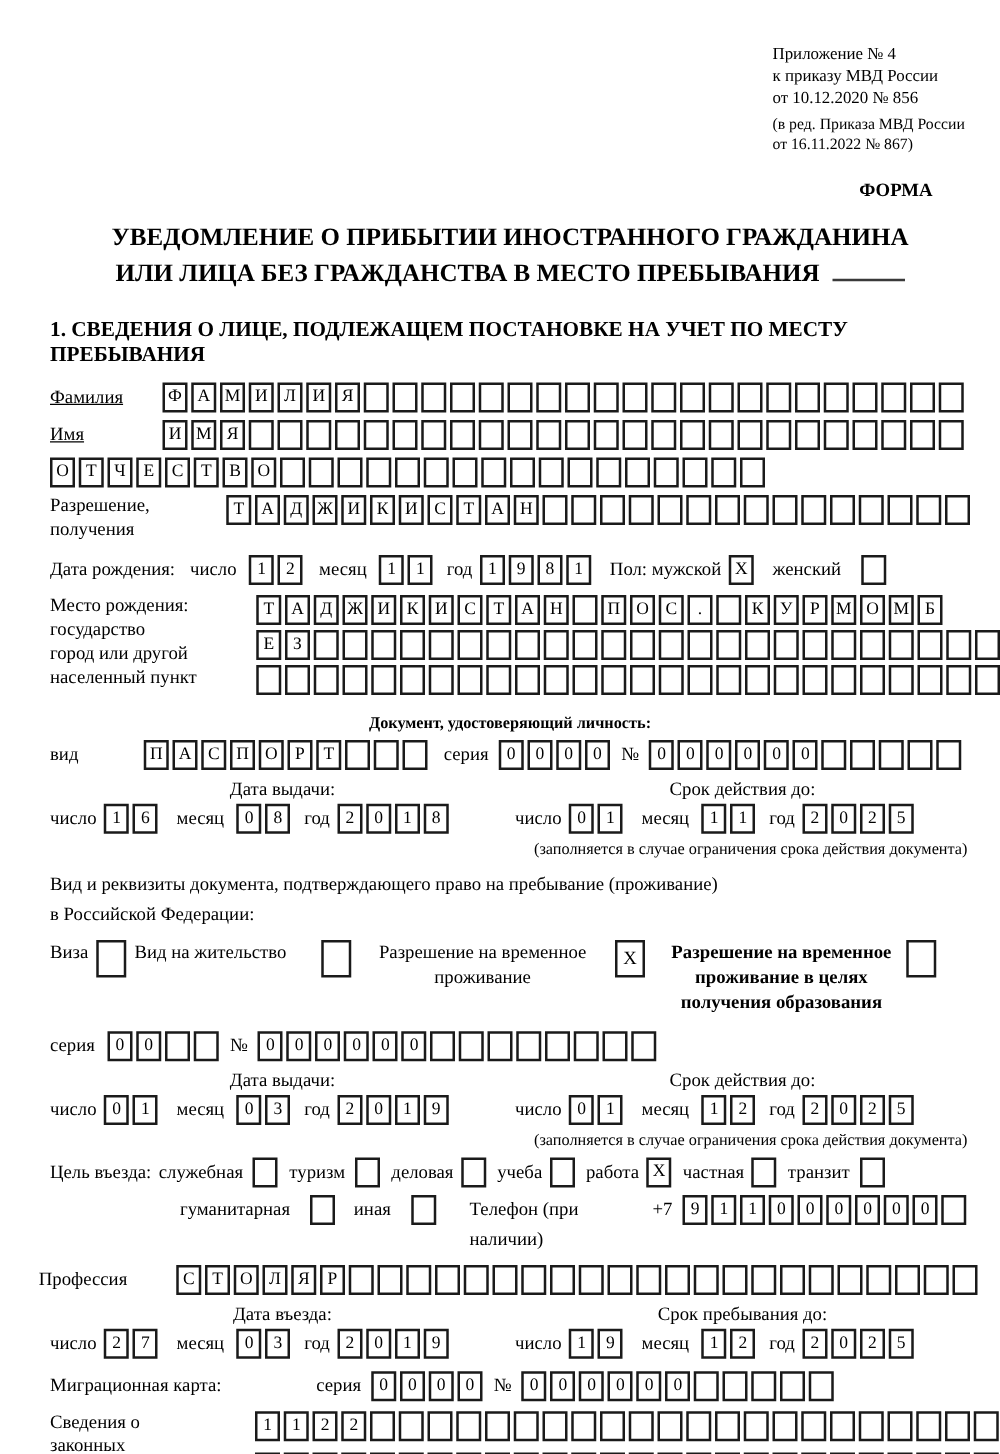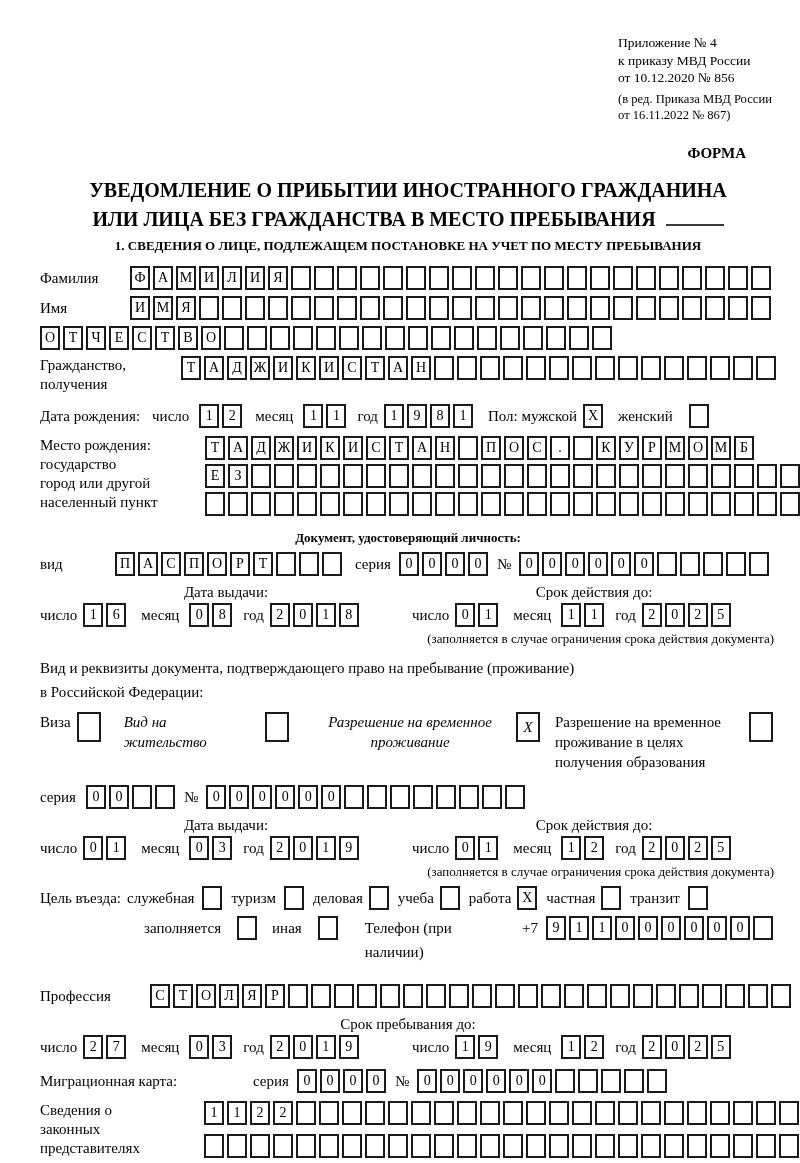--- a/index.html
+++ b/index.html
@@ -8,53 +8,53 @@
   .page{padding:34px 24px 20px 40px;box-sizing:border-box;width:800px;}
 
   
   .hdr{margin-left:578px;font-size:13.5px;line-height:1.3;}
   .hdr .sub{font-size:12.6px;margin-top:4px;line-height:1.3;}
   .forma{text-align:right;padding-right:30px;font-weight:bold;font-size:15px;margin-top:22px;}
 
   .title{text-align:center;font-weight:bold;font-size:20px;margin-top:14px;line-height:1.45;}
   .title-underline{display:inline-block;width:58px;border-bottom:2px solid #3a3a3a;margin-left:10px;height:14px;}
 
-  .sect{font-weight:bold;font-size:13px;margin-top:4px;text-align:center;}
+  .sect{font-weight:bold;font-size:17px;margin-top:20px;}
 
   
   .frow{display:flex;align-items:flex-start;margin-top:6px;}
   .lblcol{flex:0 0 auto;line-height:19px;}
-  .w90{width:90px;}  .w141{width:141px;}  .w165{width:165px;}  .w142{width:142px;}
+  .w90{width:90px;text-decoration:underline;}  .w141{width:141px;}  .w165{width:165px;}  .w142{width:142px;}
   .cells{white-space:nowrap;line-height:0;}
   .cell{display:inline-block;width:20px;height:24px;border:2px solid #1a1a1a;margin-right:3px;
         text-align:center;font-size:14px;line-height:20px;vertical-align:top;box-sizing:border-box;background:#fff;}
   .stack .cells{display:block;margin-bottom:4px;}
   .ml6{margin-left:6px;} .ml8{margin-left:8px;} .ml10{margin-left:10px;} .ml12{margin-left:12px;}
-  .ml16{margin-left:16px;} .ml20{margin-left:20px;font-style:italic;} .ml24{margin-left:24px;} .ml28{margin-left:28px;}
+  .ml16{margin-left:16px;} .ml20{margin-left:4px;} .ml24{margin-left:24px;} .ml28{margin-left:28px;}
   .lh24{line-height:24px;}
 
   .doc-head{text-align:center;font-weight:bold;font-size:13px;margin-top:10px;}
 
   
   .dheads{display:flex;margin-top:8px;}
   .dheads .h-l{width:372px;text-align:center;}
   .dheads .h-r{flex:1;text-align:center;}
   .drow{display:flex;margin-top:2px;}
   .dcol-l{width:372px;display:flex;align-items:flex-start;}
   .dcol-r{flex:1;display:flex;align-items:flex-start;}
   .note-r{text-align:right;font-size:13px;margin-top:4px;padding-right:2px;}
 
   .intro{margin-top:10px;line-height:1.55;}
 
   
   .opts{display:flex;align-items:flex-start;margin-top:8px;}
   .opt{display:flex;align-items:flex-start;}
   .opt-lbl{line-height:1.35;}
   .opt-lbl.c2{width:196px;text-align:center;}
-  .opt-lbl.c3{width:188px;}
+  .opt-lbl.c3{width:188px;text-align:center;font-weight:bold;}
   .bigbox .cell{width:24px;height:30px;line-height:26px;font-size:15px;}
 
   .purpose2{margin-left:104px;}
 </style>
 </head>
 <body>
 
 <div class="page">
 
   <div class="hdr">
@@ -87,21 +87,21 @@
     <div class="lblcol w90 lh24">Имя</div>
     <div class="cells"><span class="cell">И</span><span class="cell">М</span><span class="cell">Я</span><span class="cell"></span><span class="cell"></span><span class="cell"></span><span class="cell"></span><span class="cell"></span><span class="cell"></span><span class="cell"></span><span class="cell"></span><span class="cell"></span><span class="cell"></span><span class="cell"></span><span class="cell"></span><span class="cell"></span><span class="cell"></span><span class="cell"></span><span class="cell"></span><span class="cell"></span><span class="cell"></span><span class="cell"></span><span class="cell"></span><span class="cell"></span><span class="cell"></span><span class="cell"></span><span class="cell"></span><span class="cell"></span></div>
   </div>
 
   <div class="frow">
     <div class="cells"><span class="cell">О</span><span class="cell">Т</span><span class="cell">Ч</span><span class="cell">Е</span><span class="cell">С</span><span class="cell">Т</span><span class="cell">В</span><span class="cell">О</span><span class="cell"></span><span class="cell"></span><span class="cell"></span><span class="cell"></span><span class="cell"></span><span class="cell"></span><span class="cell"></span><span class="cell"></span><span class="cell"></span><span class="cell"></span><span class="cell"></span><span class="cell"></span><span class="cell"></span><span class="cell"></span><span class="cell"></span><span class="cell"></span><span class="cell"></span></div>
   </div>
 
   <div class="frow">
     <div class="lblcol w141">
-      <div>Гражданство,</div>
+      <div>Разрешение,</div>
       <div>получения</div>
     </div>
     <div class="cells"><span class="cell">Т</span><span class="cell">А</span><span class="cell">Д</span><span class="cell">Ж</span><span class="cell">И</span><span class="cell">К</span><span class="cell">И</span><span class="cell">С</span><span class="cell">Т</span><span class="cell">А</span><span class="cell">Н</span><span class="cell"></span><span class="cell"></span><span class="cell"></span><span class="cell"></span><span class="cell"></span><span class="cell"></span><span class="cell"></span><span class="cell"></span><span class="cell"></span><span class="cell"></span><span class="cell"></span><span class="cell"></span><span class="cell"></span><span class="cell"></span><span class="cell"></span></div>
   </div>
 
   <div class="frow" style="margin-top:10px;">
     <span class="lh24">Дата рождения:</span>
     <span class="lh24 ml12">число</span>
     <span class="cells ml10"><span class="cell">1</span><span class="cell">2</span></span>
     <span class="lh24 ml10">месяц</span>
@@ -229,35 +229,36 @@
     <span class="lh24 ml6">учеба</span>
     <span class="cells ml6"><span class="cell"></span></span>
     <span class="lh24 ml6">работа</span>
     <span class="cells ml6"><span class="cell">X</span></span>
     <span class="lh24 ml6">частная</span>
     <span class="cells ml6"><span class="cell"></span></span>
     <span class="lh24 ml6">транзит</span>
     <span class="cells ml8"><span class="cell"></span></span>
   </div>
   <div class="frow purpose2">
-    <span class="lh24">заполняется</span>
+    <span class="lh24">гуманитарная</span>
     <span class="cells ml16"><span class="cell"></span></span>
     <span class="lh24 ml12">иная</span>
     <span class="cells ml16"><span class="cell"></span></span>
     <span class="lh24 ml24">Телефон (при наличии)</span>
     <span class="lh24 ml24">+7</span>
     <span class="cells ml8"><span class="cell">9</span><span class="cell">1</span><span class="cell">1</span><span class="cell">0</span><span class="cell">0</span><span class="cell">0</span><span class="cell">0</span><span class="cell">0</span><span class="cell">0</span><span class="cell"></span></span>
   </div>
 
-  <div class="frow" style="margin-top:20px;">
+  <div class="frow" style="margin-top:8px;justify-content:center;">
     <span class="lblcol lh24" style="width:110px;">Профессия</span>
     <span class="cells"><span class="cell">С</span><span class="cell">Т</span><span class="cell">О</span><span class="cell">Л</span><span class="cell">Я</span><span class="cell">Р</span><span class="cell"></span><span class="cell"></span><span class="cell"></span><span class="cell"></span><span class="cell"></span><span class="cell"></span><span class="cell"></span><span class="cell"></span><span class="cell"></span><span class="cell"></span><span class="cell"></span><span class="cell"></span><span class="cell"></span><span class="cell"></span><span class="cell"></span><span class="cell"></span><span class="cell"></span><span class="cell"></span><span class="cell"></span><span class="cell"></span><span class="cell"></span><span class="cell"></span></span>
   </div>
 
   <div class="dheads">
+    <div class="h-l">Дата въезда:</div>
     <div class="h-r">Срок пребывания до:</div>
   </div>
   <div class="drow">
     <div class="dcol-l">
       <span class="lh24">число</span>
       <span class="cells ml6"><span class="cell">2</span><span class="cell">7</span></span>
       <span class="lh24 ml12">месяц</span>
       <span class="cells ml10"><span class="cell">0</span><span class="cell">3</span></span>
       <span class="lh24 ml8">год</span>
       <span class="cells ml6"><span class="cell">2</span><span class="cell">0</span><span class="cell">1</span><span class="cell">9</span></span>

